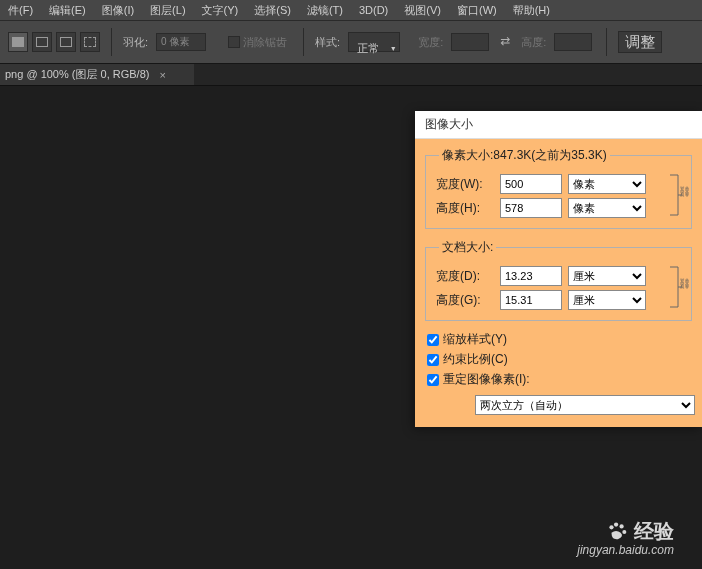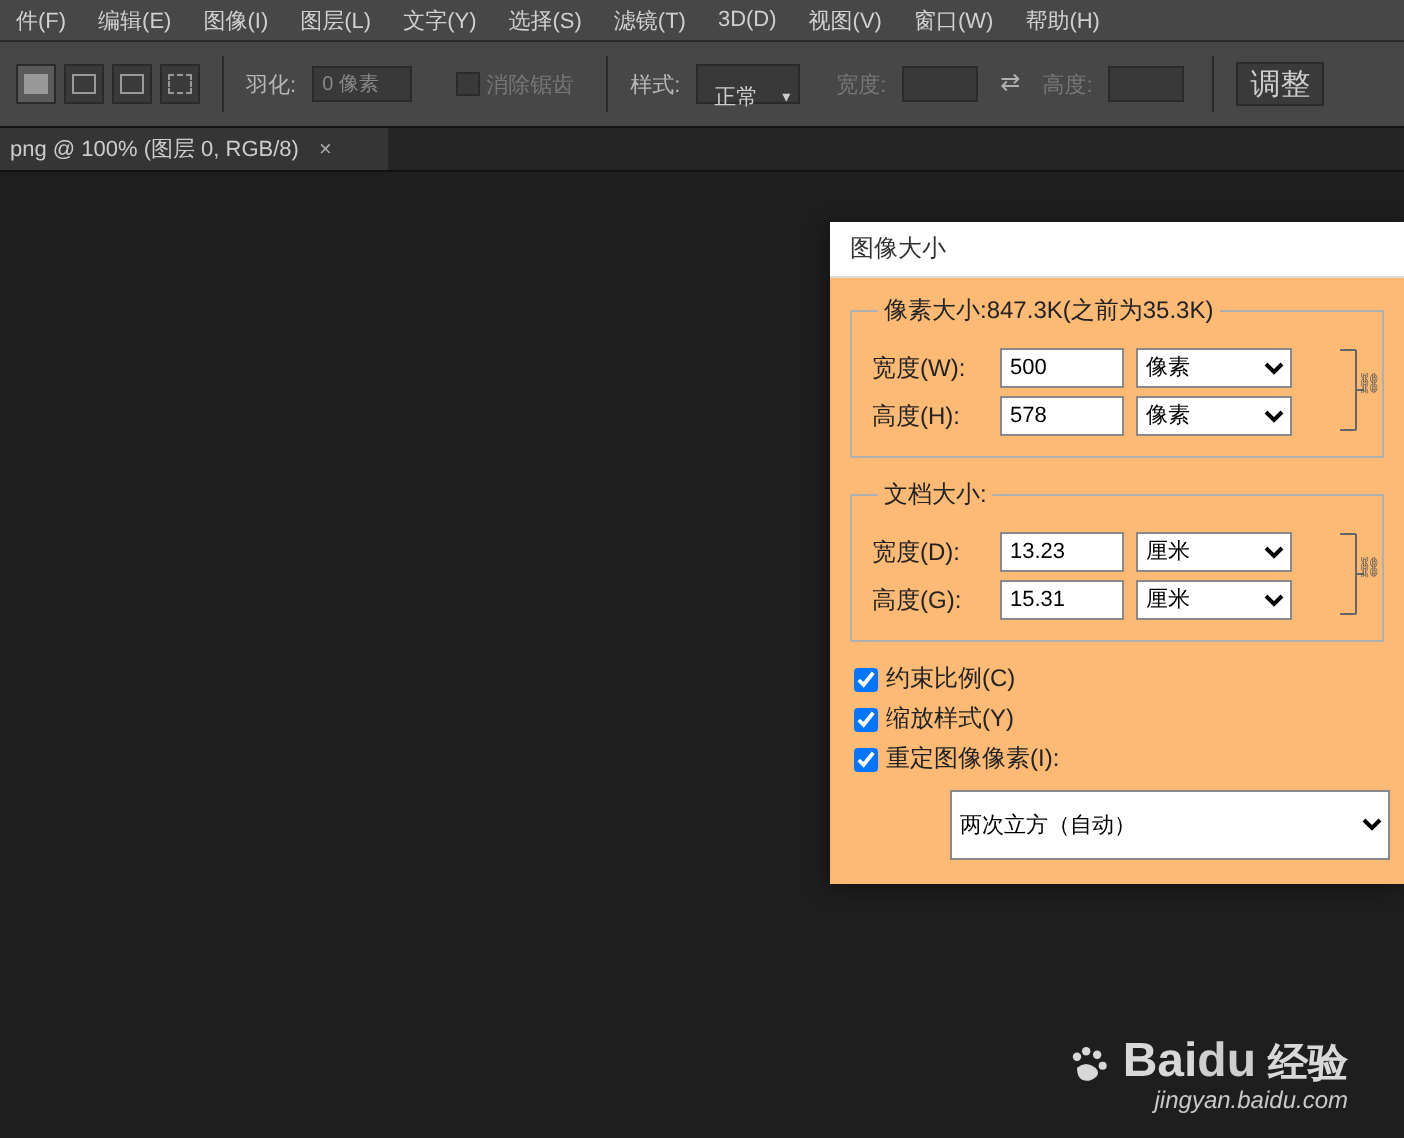--- a/index.html
+++ b/index.html
@@ -37,21 +37,21 @@
 .fld-rows { flex: 1; }
 .row { display: flex; align-items: center; margin: 4px 0; }
 .row label { width: 58px; margin-right: 6px; font-size: 12px; }
 .row input[type=text] { width: 62px; height: 20px; border: 1px solid #888; background: #fff; font-size: 11px; padding: 0 4px; }
 .row select { width: 78px; height: 20px; border: 1px solid #888; background: #fff; font-size: 11px; margin-left: 6px; }
 .link-col { width: 18px; display: flex; flex-direction: column; align-items: center; color: #555; margin-left: 6px; margin-bottom: 2px; align-self: stretch; justify-content: space-around; position: relative; }
 .link-col svg { overflow: visible; }
 
 .chk-row { display: flex; align-items: center; font-size: 12px; margin: 3px 0 3px 2px; }
 .chk-row input { margin-right: 4px; width: 12px; height: 12px; }
-.resample-sel { margin-left: 50px; margin-top: 4px; width: 220px; height: 35px; border: 1px solid #888; background: #fff; font-size: 11px; }
+.resample-sel { margin-left: 50px; margin-top: 4px; width: 220px; height: 20px; border: 1px solid #888; background: #fff; font-size: 11px; }
 
 .watermark { position: absolute; right: 28px; bottom: 12px; color: #d8d8d8; text-align: right; }
 .logo-row { display: flex; align-items: baseline; gap: 6px; justify-content: flex-end; }
 .logo-b { font-size: 24px; font-weight: 700; letter-spacing: 0; }
 .logo-cn { font-size: 20px; font-weight: 600; }
 .paw svg { vertical-align: bottom; }
 .logo-url { font-size: 12px; color: #c8c8c8; font-style: italic; margin-top: -2px; text-align: right; }
 
 
 .ico-rect { width: 12px; height: 10px; border: 1px solid #999; }
@@ -164,42 +164,41 @@
           <svg width="16" height="46">
               <path d="M2 3 h8 M10 3 v40 M2 43 h8 M10 23 h4" stroke="#666" fill="none" stroke-width="1"></path>
             </svg>
           <span style="position:absolute;right:-6px;top:16px;font-size:10px;">⛓</span>
         </div>
       </div>
     </fieldset>
 
     <div class="chk-row">
         <input type="checkbox" checked="" style="">
-        <span>约束比例(C)</span>
+        <span>缩放样式(Y)</span>
       </div>
     <div class="chk-row">
         <input type="checkbox" checked="" style="">
-        <span>缩放样式(Y)</span>
+        <span>约束比例(C)</span>
       </div>
     <div class="chk-row">
         <input type="checkbox" checked="" style="">
         <span>重定图像像素(I):</span>
       </div>
     <select class="resample-sel"><option>两次立方（自动）</option></select>
   </div>
 </div>
 
 <div class="watermark">
   <div class="logo-row">
     <span class="paw">
       <svg width="22" height="22" viewBox="0 0 24 24" fill="#d8d8d8">
           <circle cx="6" cy="8" r="2.3"></circle>
           <circle cx="11" cy="5" r="2.3"></circle>
           <circle cx="17" cy="7" r="2.3"></circle>
           <circle cx="20" cy="13" r="2.2"></circle>
           <path d="M6 14 Q11 10 16 14 Q20 18 13 21 Q6 22 6 14 Z"></path>
         </svg>
     </span>
-    <span class="logo-b"><span>Bai</span><span style="opacity:.95">du</span></span>
     <span class="logo-cn">经验</span>
   </div>
   <div class="logo-url">jingyan.baidu.com</div>
 </div>
 
 </body></html>

